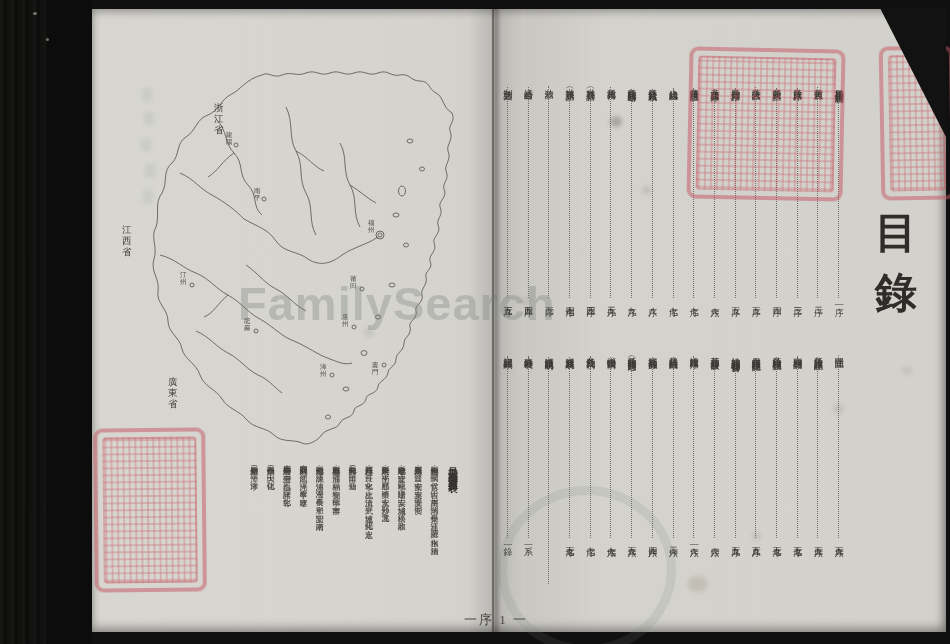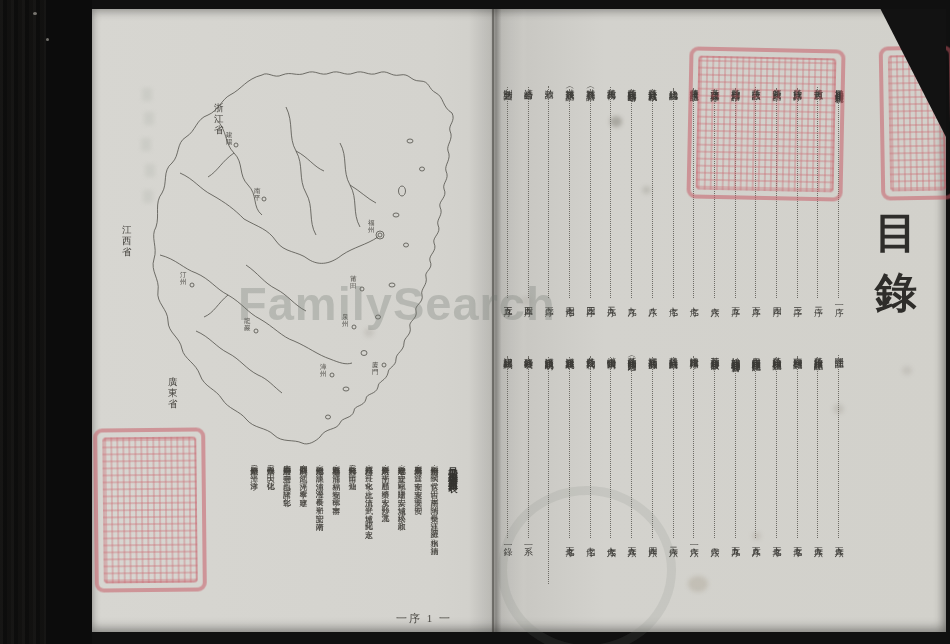--- a/index.html
+++ b/index.html
@@ -38,22 +38,22 @@
   #map-svg path,#map-svg ellipse,#map-svg circle{stroke:#52504a;fill:none;stroke-width:.8;}
   #map-svg .plabel{font-size:9.5px;fill:#403e39;font-family:"Liberation Serif",serif;}
   #map-svg .clabel{font-size:6.5px;fill:#4a4843;font-family:"Liberation Serif",serif;}
   .bleed{position:absolute;width:10px;height:13px;background:#8b948a;opacity:.14;filter:blur(2px);}
   
   #prefecture-table{position:absolute;left:104px;top:460px;width:354px;height:152px;
     writing-mode:vertical-rl;text-orientation:mixed;z-index:5;}
   .tbl-head{font-size:9.5px;line-height:1.1;color:#353430;font-weight:700;letter-spacing:1.5px;
     margin-block-end:9px;}
   .tcol{font-size:8px;line-height:1.3;color:#413f3a;margin-block-end:6px;}
-  #page-footer{position:absolute;left:396px;top:611px;width:132px;text-align:left;
-    font-size:11px;color:#4a4843;letter-spacing:2px;z-index:5;font-family:Liberation Serif, serif;}
+  #page-footer{position:absolute;left:396px;top:611px;width:132px;text-align:right;
+    font-size:13px;color:#4a4843;letter-spacing:2px;z-index:5;font-family:Liberation Serif, serif;}
   
   .seal{position:absolute;border:4px solid rgba(198,84,96,.50);border-radius:9px;
     filter:blur(.5px);z-index:6;}
   .seal .inner{position:absolute;inset:5px;border:2px solid rgba(198,84,96,.42);border-radius:4px;
     background:
       repeating-linear-gradient(90deg,rgba(200,80,92,.34) 0 2px,transparent 2px 6px),
       repeating-linear-gradient(0deg,rgba(200,80,92,.34) 0 2px,transparent 2px 7px);
     opacity:.8;}
   #seal-main{left:688px;top:48px;width:148px;height:144px;transform:rotate(1.2deg);}
   #seal-corner{left:880px;top:46px;width:66px;height:146px;transform:rotate(-1deg);z-index:6;}

